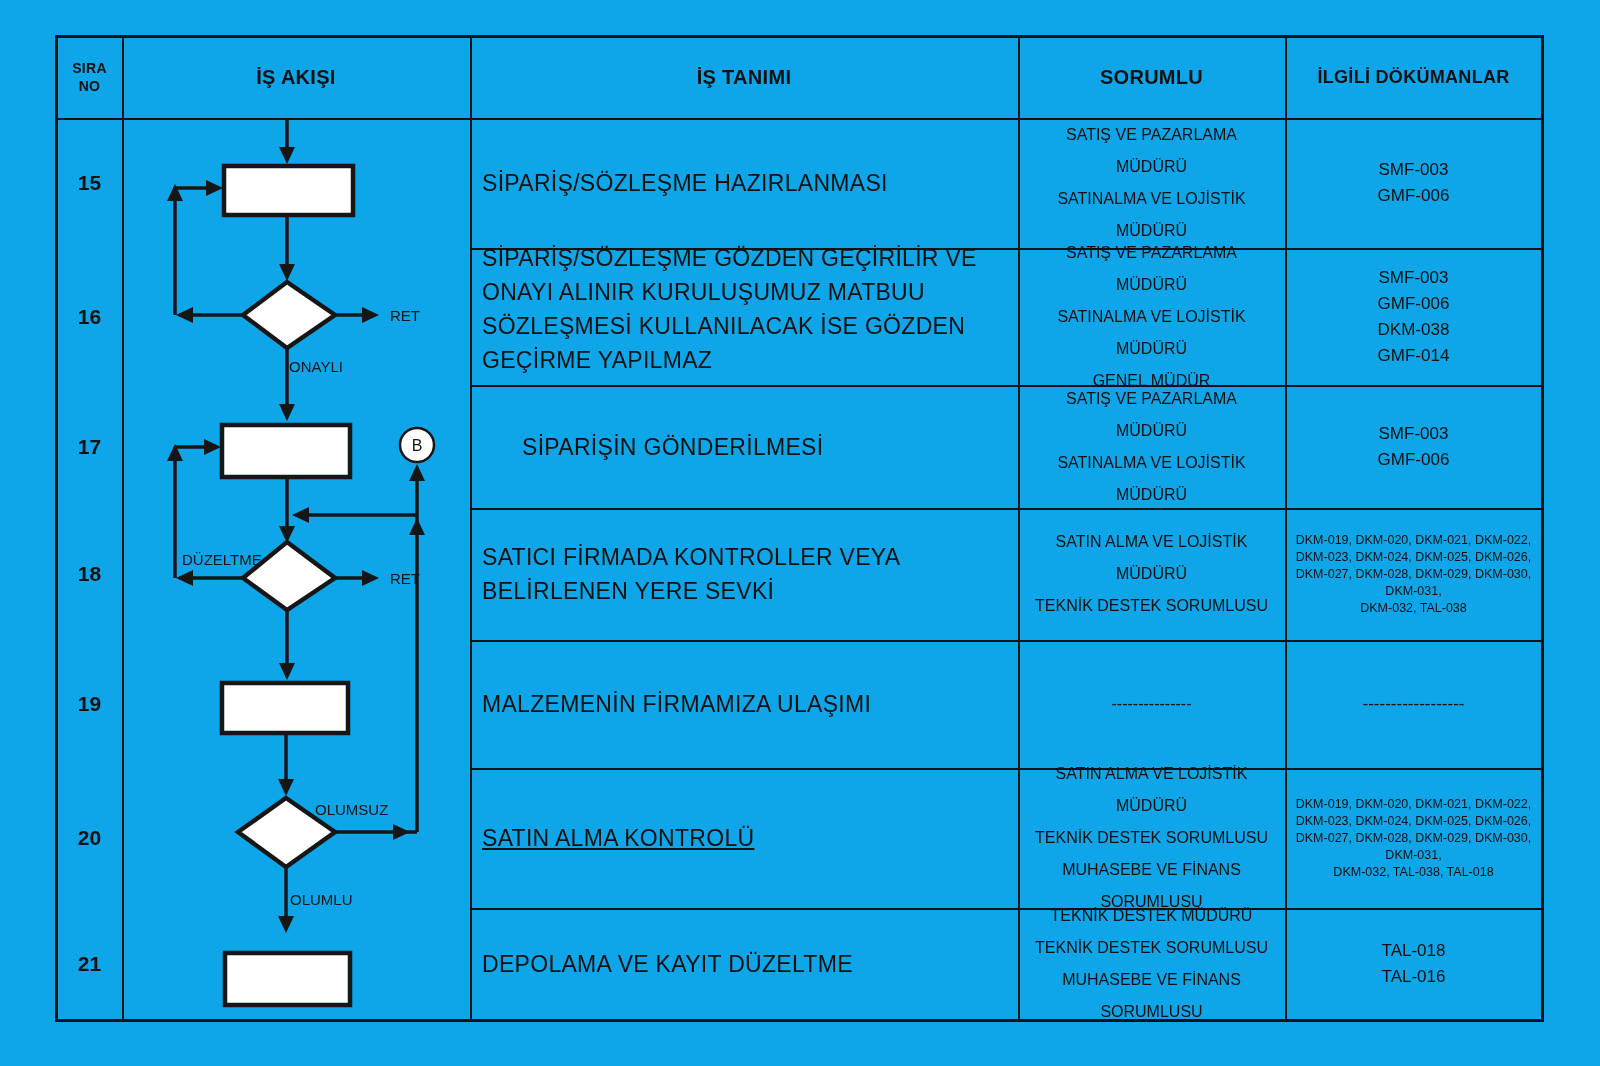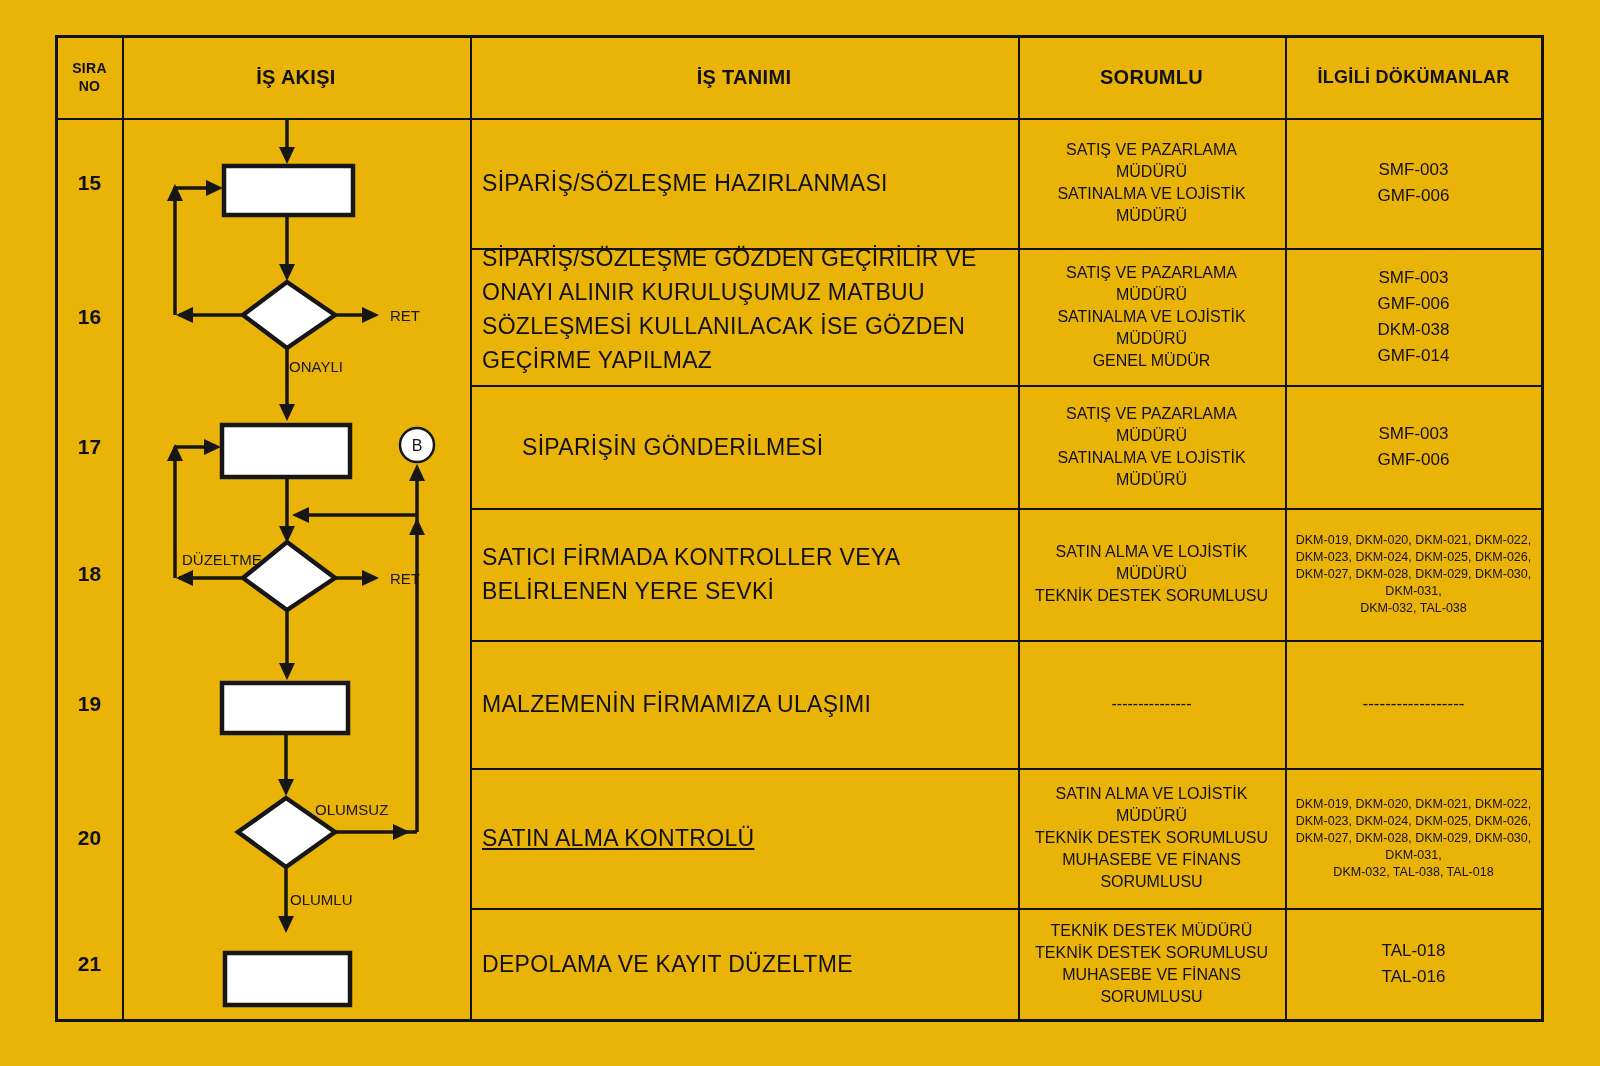--- a/index.html
+++ b/index.html
@@ -1,34 +1,34 @@
 <!DOCTYPE html>
 <html><head>
 <meta charset="utf-8">
 <style>
   html,body { margin:0; padding:0; background:#ffffff; }
   .page {
-    position:relative; width:1600px; height:1066px; background:#eab308;
+    position:relative; width:1600px; height:1066px; background:#0ea5e9;
     font-family:"Liberation Sans", sans-serif; color:#111; overflow:hidden;
   }
   .abs { position:absolute; }
   .outer-border {
     position:absolute; left:55px; top:35px; width:1489px; height:987px;
     box-sizing:border-box; border:3px solid #121212;
   }
   .vline { position:absolute; width:2px; background:#121212; top:37px; height:983px; }
   .hline { position:absolute; height:2px; background:#121212; }
   .cell { position:absolute; display:flex; align-items:center; box-sizing:border-box; }
   .center { justify-content:center; text-align:center; }
   .hdr { font-weight:bold; font-size:20px; letter-spacing:0.3px; white-space:pre-line; line-height:1.25; }
   .hdr-small { font-size:14px; }
   .hdr-docs { font-size:18px; }
   .num { font-weight:bold; font-size:21px; }
   .tanim { font-size:23px; line-height:34px; white-space:pre-line; letter-spacing:0.3px; padding-left:12px; }
-  .sorumlu { font-size:16px; line-height:22px; white-space:pre-line; padding:0 4px; }
+  .sorumlu { font-size:16px; line-height:32px; white-space:pre-line; padding:0 4px; }
   .dokuman { font-size:17px; line-height:26px; white-space:pre-line; padding:0 4px; }
   .dokuman-small { font-size:12.5px; line-height:17px; }
   svg text { font-family:"Liberation Sans", sans-serif; fill:#161616; }
 </style>
 </head>
 <body>
 
 <div class="page">
 
   <div class="outer-border"></div>

